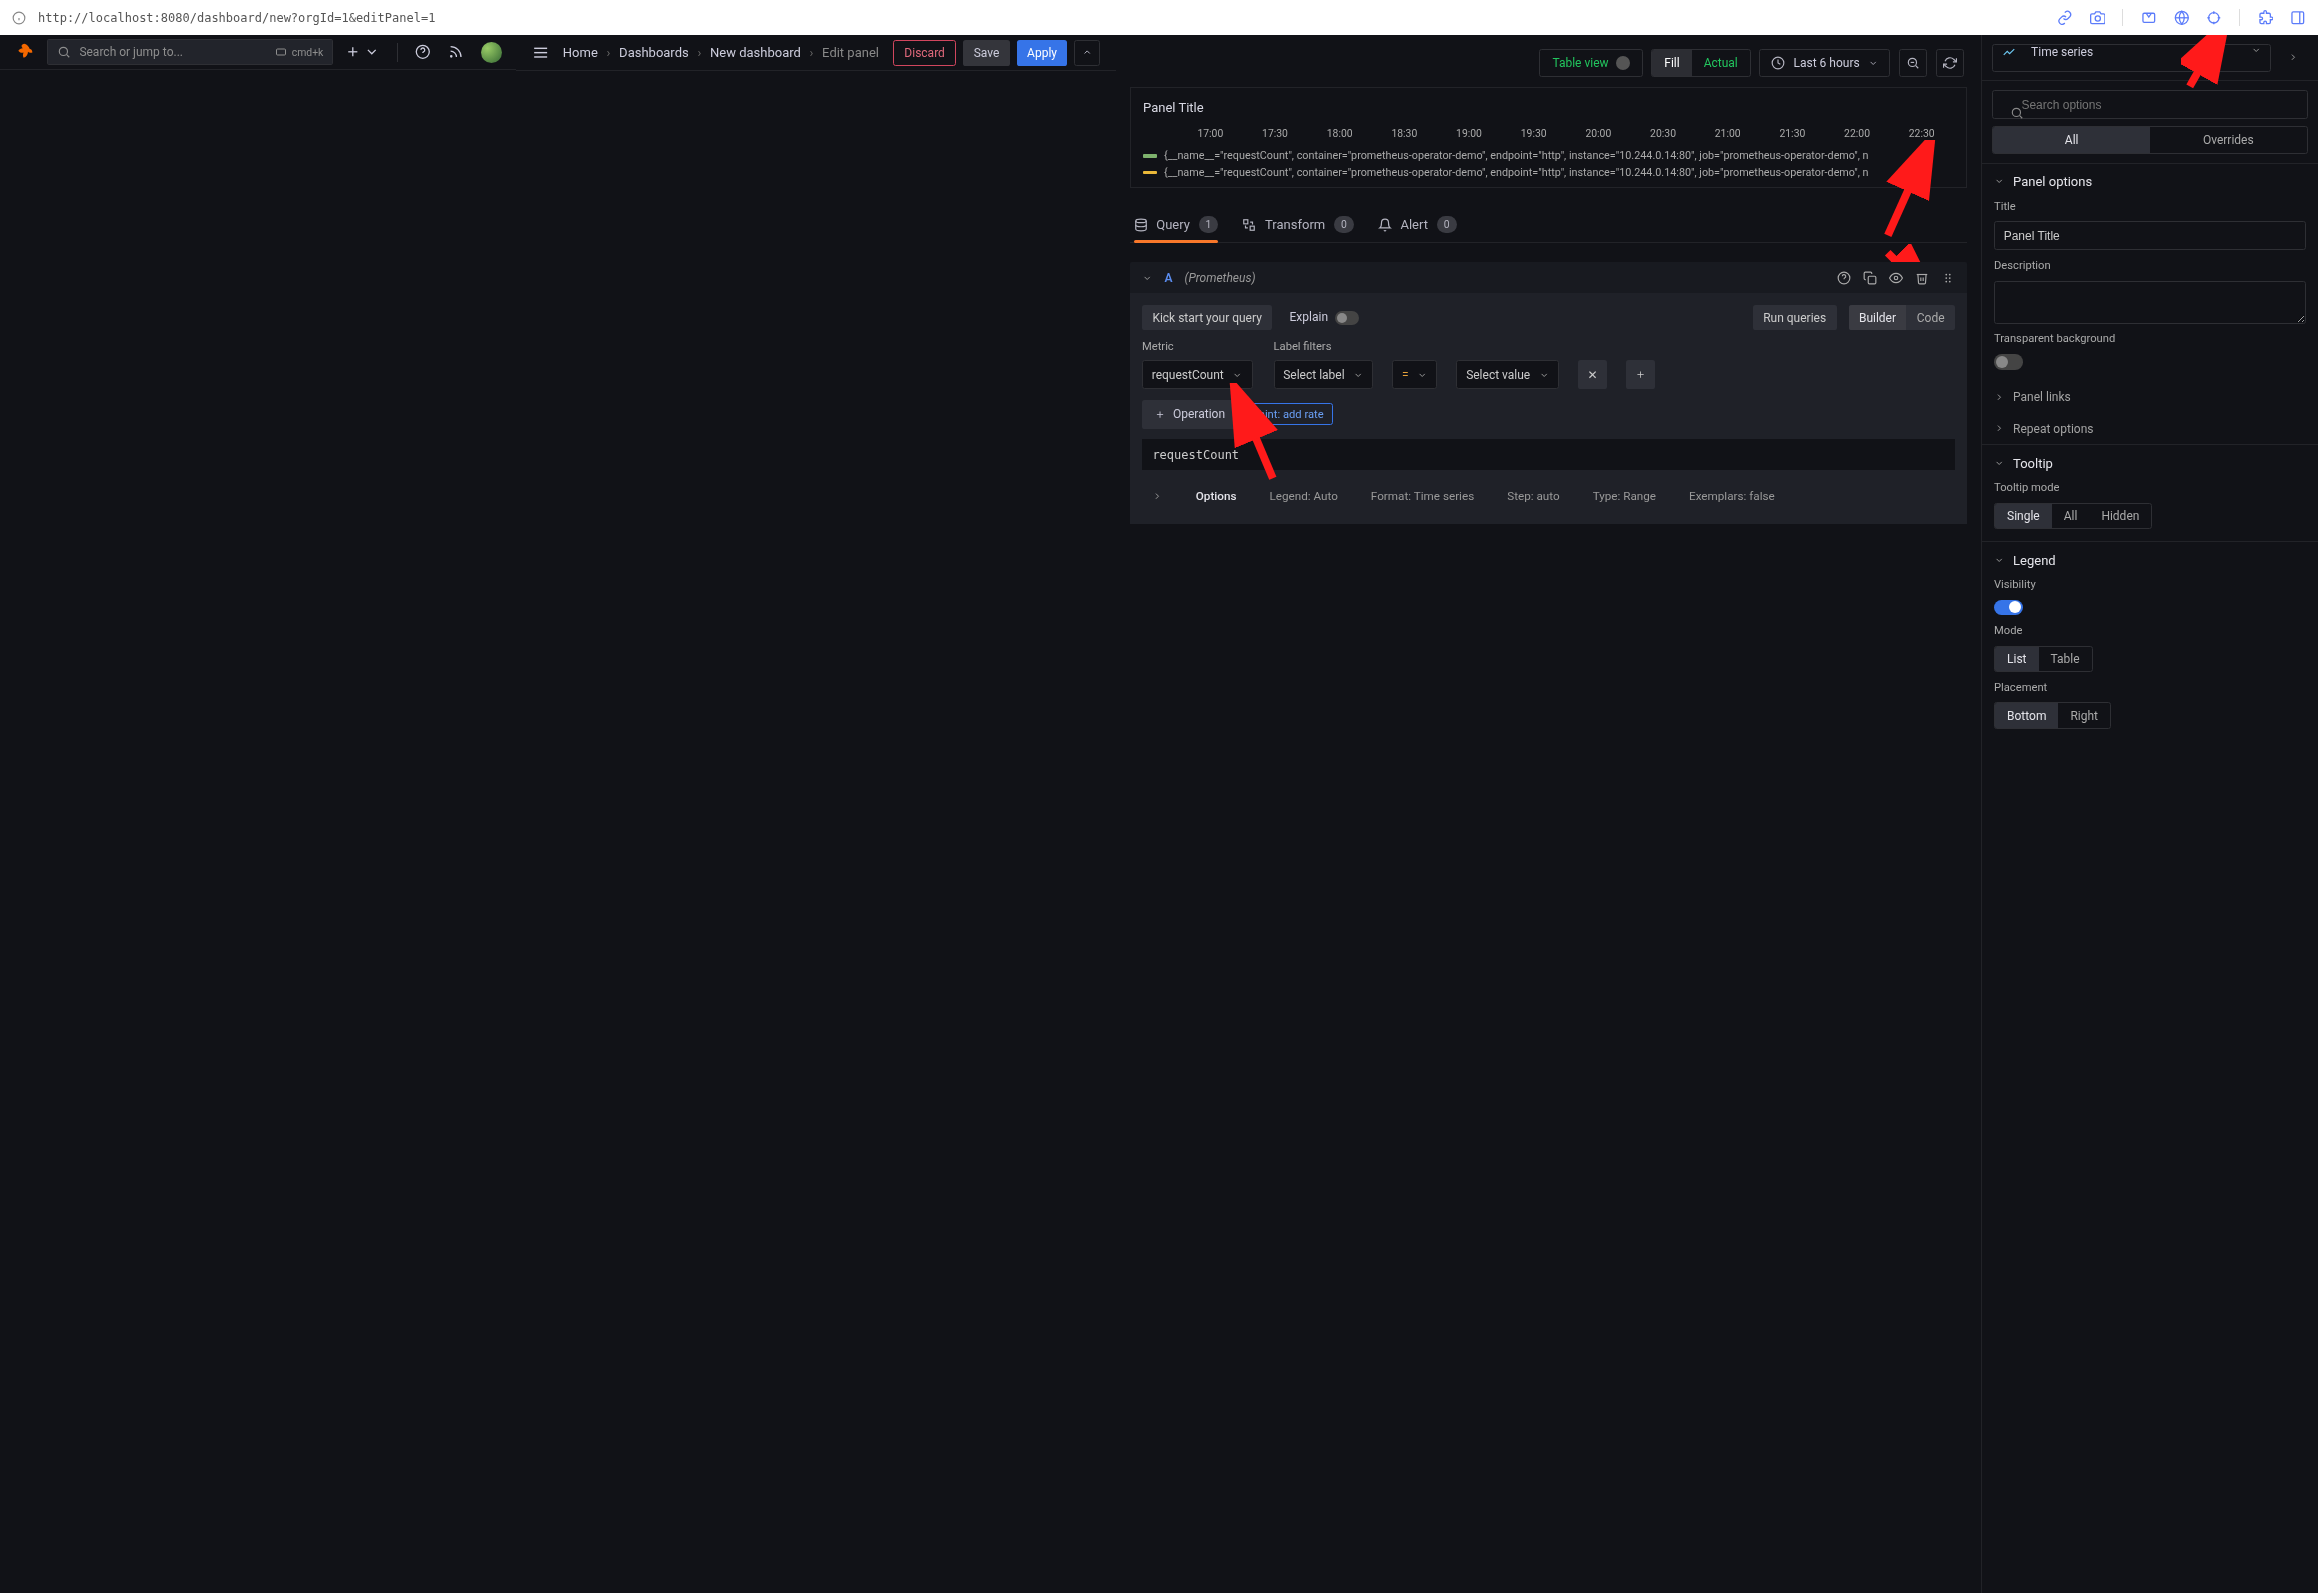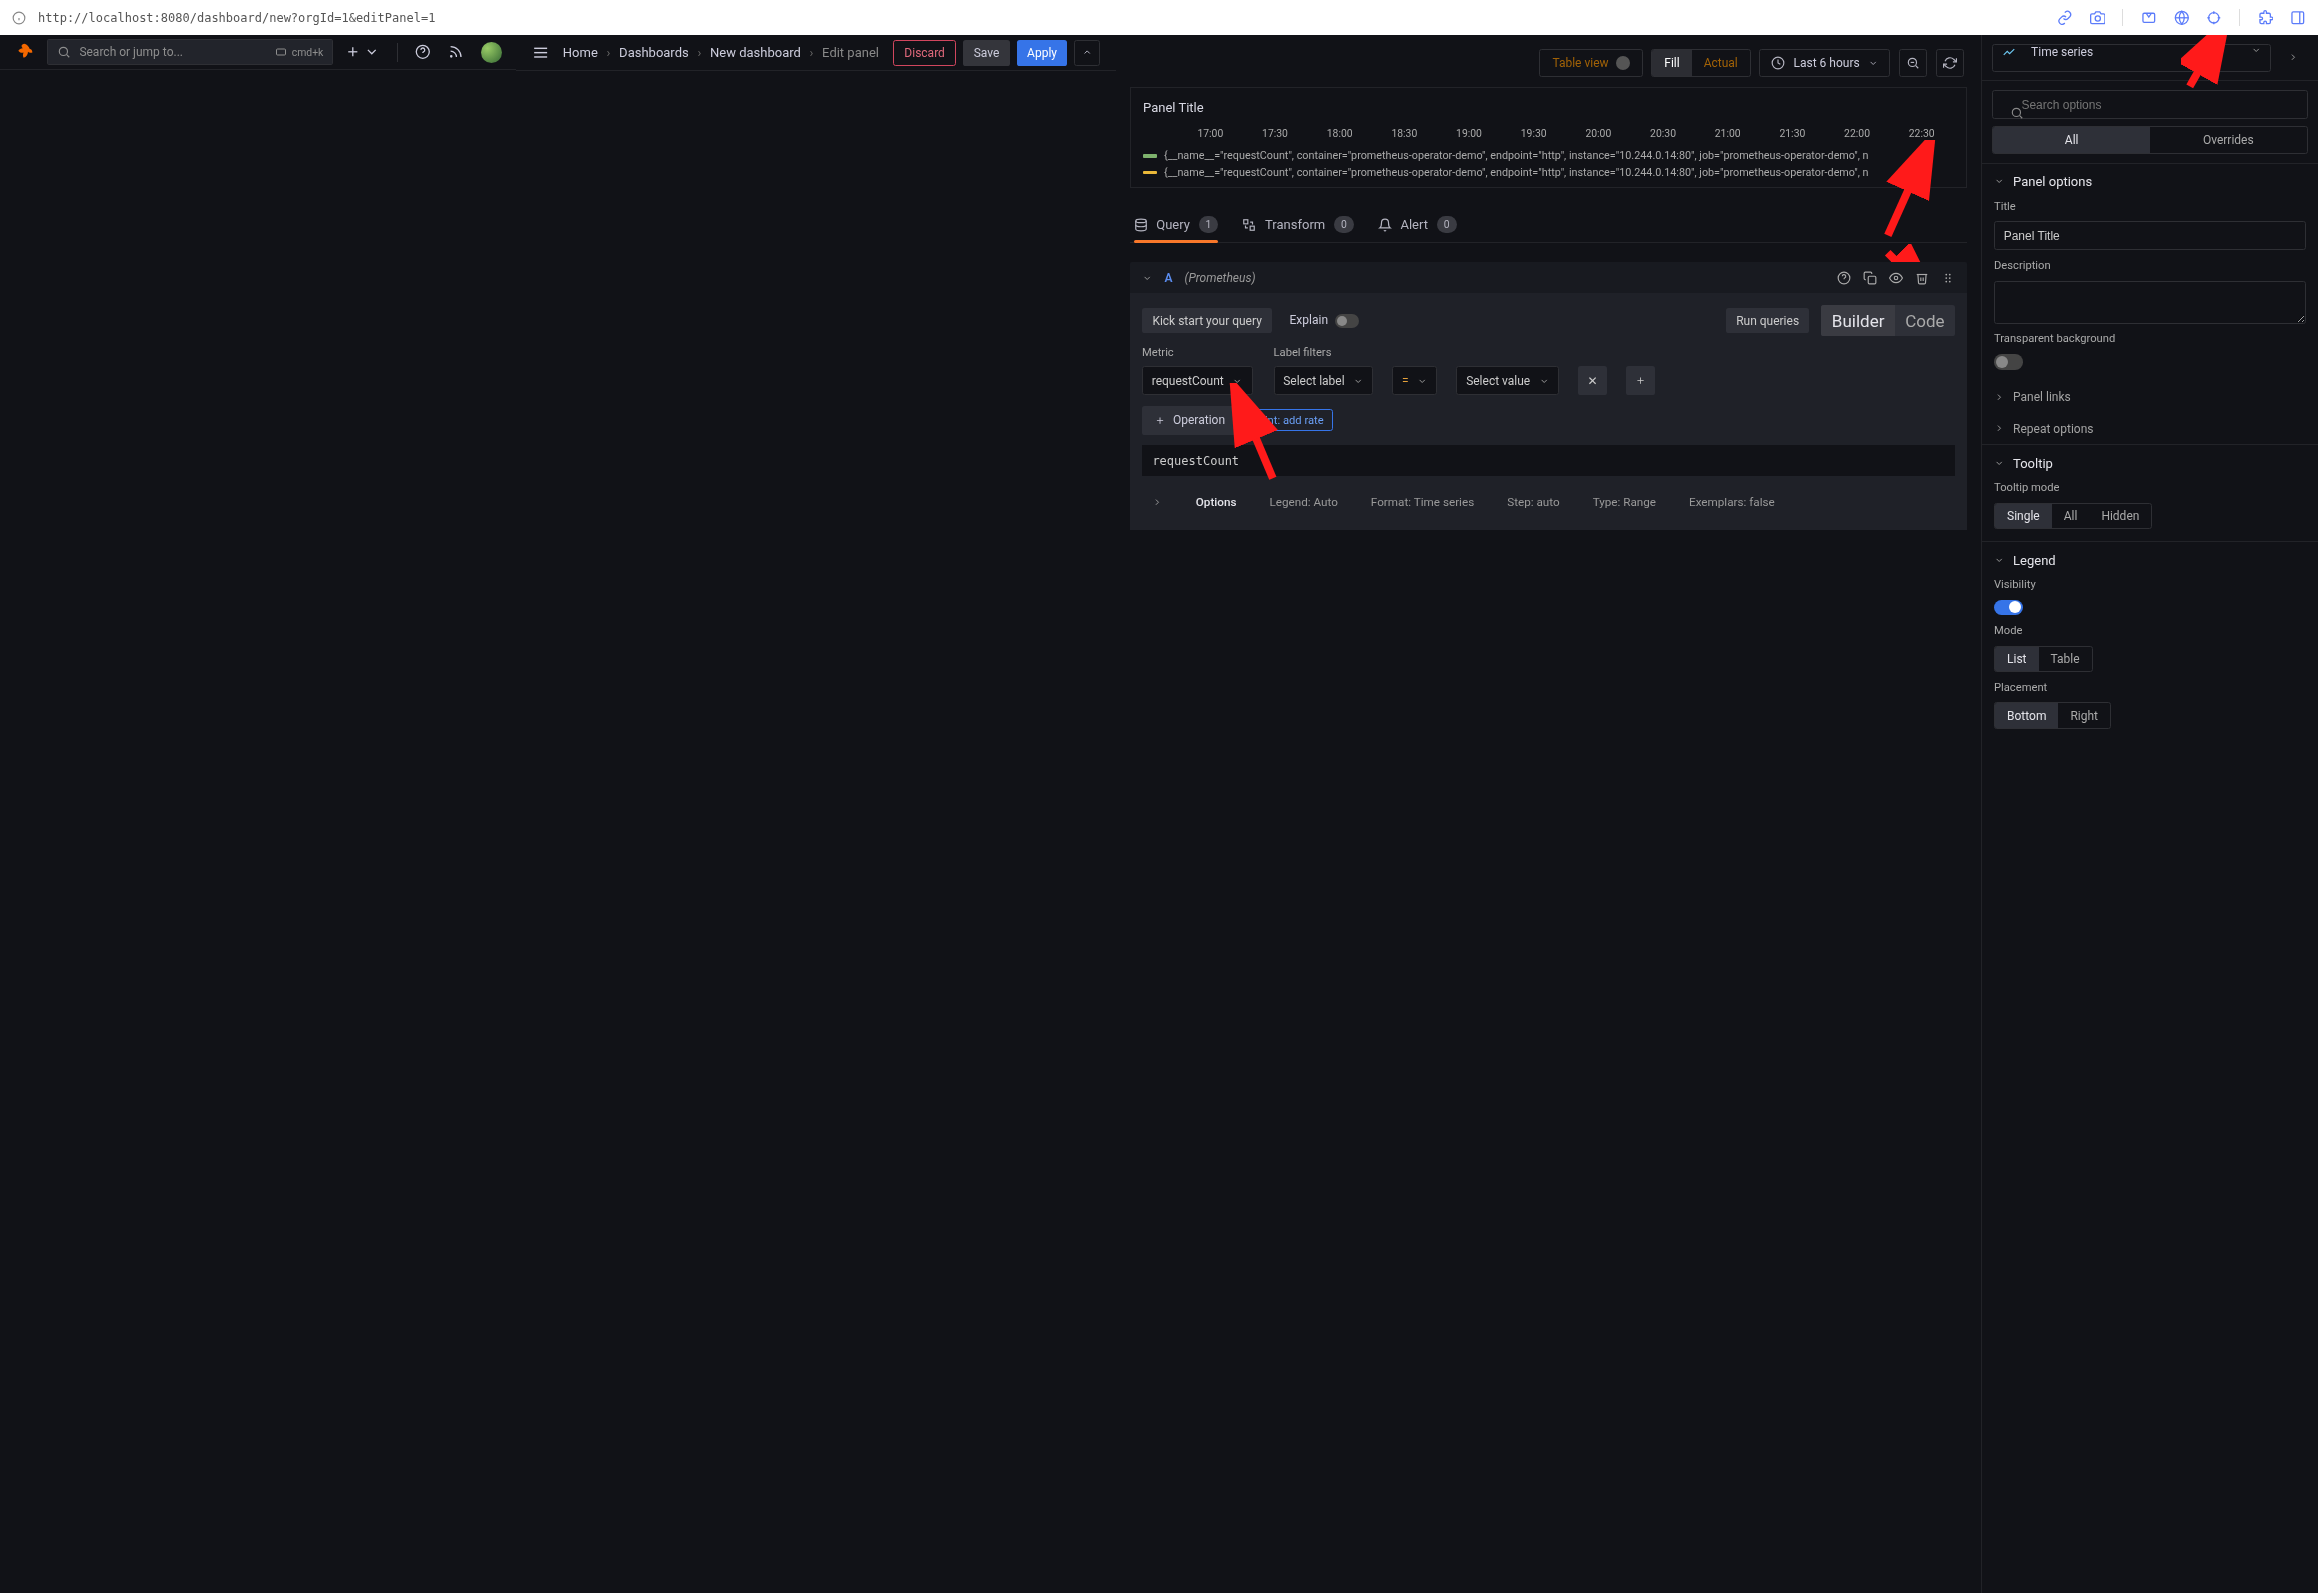--- a/index.html
+++ b/index.html
@@ -40,21 +40,21 @@
   .btn-chevron { width: 26px; height:26px; display:inline-flex; align-items:center; justify-content:center; background:transparent; border:0.9px solid #2e2f34; border-radius:2.6px; }
 
   
   .main { flex: 1; display: flex; overflow: hidden; }
   .center { flex: 1; display: flex; flex-direction: column; padding: 14px; gap: 10.4px; overflow: hidden; }
   .sidebar { width: 337px; border-left: 0.9px solid #222328; display: flex; flex-direction: column; background: #111217; overflow-y: auto; }
 
   
   .panel-toolbar { display: flex; justify-content: flex-end; align-items: center; gap: 8.7px; padding-right: 3.5px; }
   .seg { display: flex; border: 0.9px solid #2e2f34; border-radius: 2.6px; overflow: hidden; height: 28px; }
-  .seg > * { padding: 0 12px; display: flex; align-items: center; font-size: 12px; color: #a16207; }
+  .seg > * { padding: 0 12px; display: flex; align-items: center; font-size: 12px; color: #22c55e; }
   .seg .active { background: #2c2d33; color: #fff; }
   .seg .toggle-dot { width:14px; height:14px; border-radius:50%; background:#555; margin-left:7px; }
   .icon-btn { width: 28px; height: 28px; border: 0.9px solid #2e2f34; border-radius: 2.6px; display: inline-flex; align-items: center; justify-content: center; color:#b4b4c0;}
   .time-picker { height:28px; border:0.9px solid #2e2f34; border-radius:2.6px; display:flex; align-items:center; gap:8.7px; padding:0 10.4px; }
 
   
   .panel { border: 0.9px solid #222328; flex: 0 0 auto; padding: 12px 12px 8.7px; }
   .panel-title { font-size: 13px; color: #d8d8e3; margin-bottom: 12px; }
   .chart { position: relative; height: 216px; display: flex; }
   .y-axis { width: 35px; display: flex; flex-direction: column; justify-content: space-between; text-align: right; padding-right: 7px; font-size: 10.4px; color: #aaa; height:199px;}
@@ -80,21 +80,21 @@
   .q-head .ds { color:#999; font-style:italic; }
   .q-head .spacer { flex:1; }
   .q-head .q-icons { display:flex; gap:12px; color:#aaa; }
   .q-body { background:#1f2128; padding:12px; display:flex; flex-direction:column; gap:10.4px; }
   .q-row1 { display:flex; align-items:center; gap:17.3px; }
   .chip { background:#2e3038; padding:5.2px 10.4px; border-radius:2.6px; font-size:12px; color:#ccc; }
   .toggle-sm { width:24px; height:14px; border-radius:7px; background:#444; position:relative; display:inline-block; vertical-align:middle; margin-left:7px;}
   .toggle-sm::after{content:"";position:absolute;width:10.4px;height:10.4px;border-radius:50%;background:#888;top:1.7px;left:1.7px;}
   .q-row1 .right { margin-left:auto; display:flex; gap:12px; align-items:center;}
   .seg2 { display:flex; background:#2e3038; border-radius:2.6px; overflow:hidden; }
-  .seg2 > span { padding:5.2px 10.4px; font-size:17px; color:#aaa; }
+  .seg2 > span { padding:5.2px 10.4px; font-size:12px; color:#aaa; }
   .seg2 .active { background:#3a3b42; color:#e4e4ea; }
   .q-row2 { display:flex; gap:21px; }
   .q-col { display:flex; flex-direction:column; gap:7px; }
   .q-label { font-size:11.2px; color:#aaa; }
   .select-box { height:29px; background:#111217; border:0.9px solid #2e2f34; border-radius:2.6px; display:flex; align-items:center; padding:0 8.7px; gap:8.7px; font-size:12px; color:#ccc; }
   .filter-row { display:flex; gap:19px; }
   .sq-btn { width:29px; height:29px; background:#2e3038; border-radius:2.6px; display:inline-flex; align-items:center; justify-content:center; color:#ccc; }
   .op-row { display:flex; gap:12px; align-items:center; }
   .op-btn { height:29px; background:#2e3038; border-radius:2.6px; display:inline-flex; align-items:center; gap:7px; padding:0 12px; }
   .hint { border:0.9px solid #3674e8; color:#6a9ff5; padding:3.5px 8.7px; border-radius:2.6px; font-size:11.2px; }

